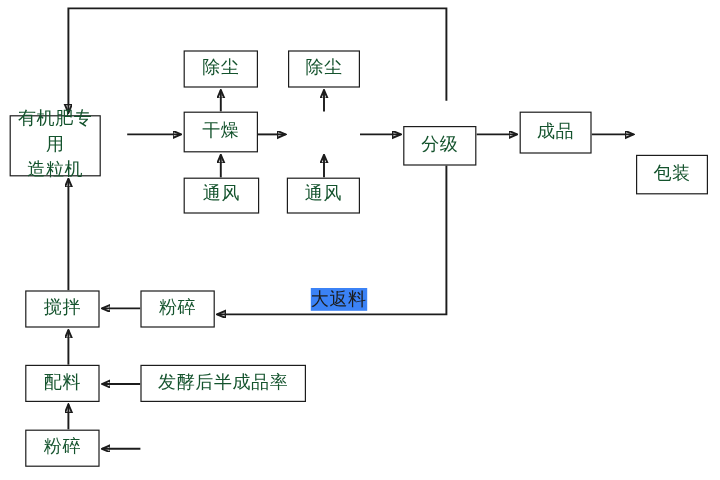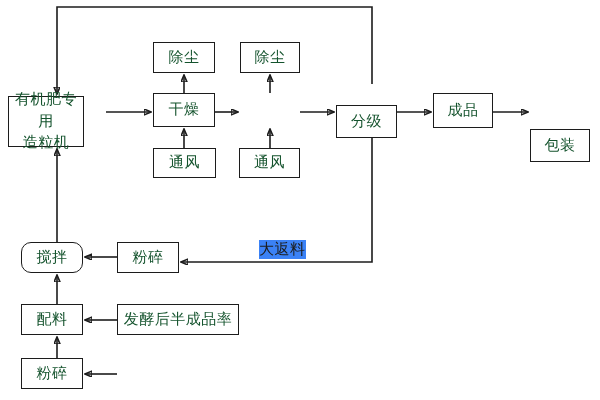--- a/index.html
+++ b/index.html
@@ -113,33 +113,33 @@
   </div>
 
   <div class="node" style="left:433px; top:93px; width:60px; height:35px;">
     <span class="label">成品</span>
   </div>
 
   <div class="node" style="left:530px; top:93px; width:60px; height:33px;margin-top:36px;">
     <span class="label">包装</span>
   </div>
 
-  <div class="node" style="left:21px; top:242px; width:62px; height:31px;border-radius:10px;">
+  <div class="node" style="left:21px; top:242px; width:62px; height:31px;">
     <span class="label">搅拌</span>
   </div>
 
   <div class="node" style="left:117px; top:242px; width:62px; height:31px;">
     <span class="label">粉碎</span>
   </div>
 
   <div class="node" style="left:21px; top:304px; width:62px; height:31px;">
     <span class="label">配料</span>
   </div>
 
-  <div class="node" style="left:117px; top:304px; width:122px; height:31px;text-align:right;">
+  <div class="node" style="left:117px; top:304px; width:138px; height:31px;text-align:right;">
     <span class="label">发酵后半成品率</span>
   </div>
 
   <div class="node" style="left:21px; top:358px; width:62px; height:31px;">
     <span class="label">粉碎</span>
   </div>
 
 
   <span class="edge-label" style="left:259px; top:240px;">大返料</span>
 

